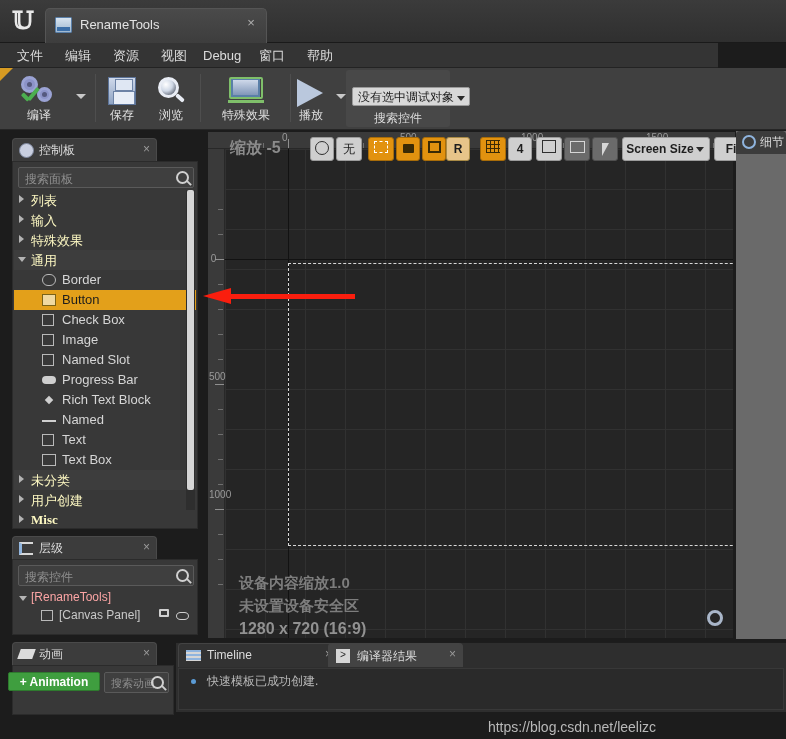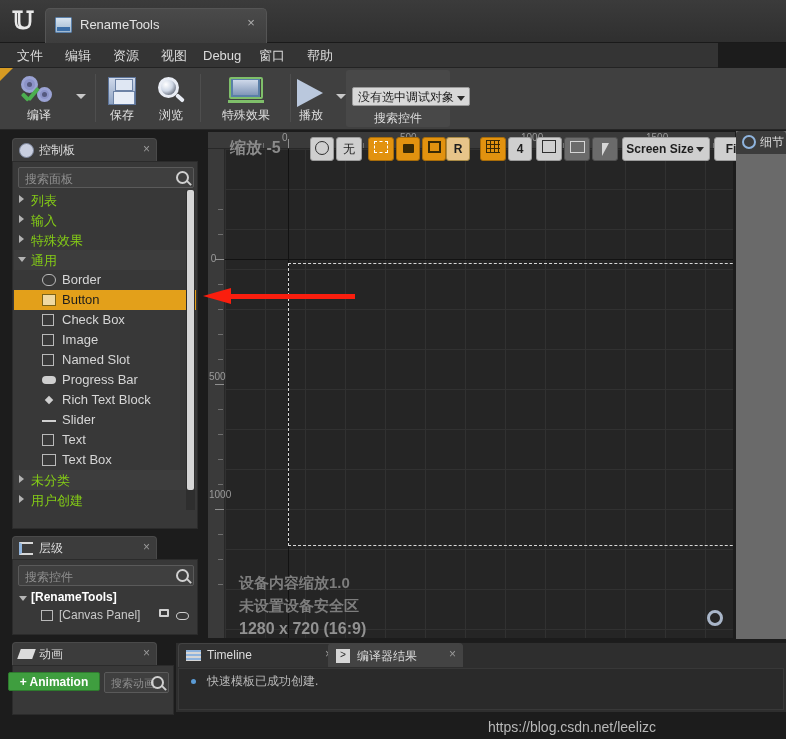--- a/index.html
+++ b/index.html
@@ -198,21 +198,21 @@
 
   
   .tree-row {
     position: absolute; left: 1px; right: 1px; height: 20px;
   }
   .tree-row .tw { position:absolute; left:5px; top:5px; width:0;height:0;
     border-top:4px solid transparent; border-bottom:4px solid transparent;
     border-left:5px solid #b4b4b4; }
   .tree-row .tw.open { border-left:4px solid transparent; border-right:4px solid transparent;
     border-top:5px solid #b4b4b4; border-bottom:none; left:4px; top:7px; }
-  .tree-row .cat { position:absolute; left:17px; top:2px; font-size:13px; color:#84cc16;font-family:Liberation Serif, serif; }
+  .tree-row .cat { position:absolute; left:17px; top:2px; font-size:13px; color:#fef9c3;font-family:Liberation Serif, serif; }
   .tree-row.catrow { background: #3d3d3d; }
   .leaf-row {
     position: absolute; left: 1px; right: 1px; height: 20px;
   }
   .leaf-row .lname { position:absolute; left:48px; top:2px; font-size:13px; color:#d6d6d6; }
   .leaf-row .licon { position:absolute; left:28px; top:4px; width:14px; height:12px; }
   .leaf-row.selected { background: #e3a01a; }
   .leaf-row.selected .lname { color: #1d1d1d; }
 
   
@@ -468,58 +468,62 @@
   <div class="leaf-row" style="top:208px;">
     <span class="licon" style="background:#cfcfcf;border-radius:6px;height:8px;top:6px;"></span>
     <span class="lname">Progress Bar</span>
   </div>
   <div class="leaf-row" style="top:228px;">
     <span class="licon" style="left:32px;top:7px;width:6px;height:6px;background:#cfcfcf;transform:rotate(45deg);"></span>
     <span class="lname">Rich Text Block</span>
   </div>
   <div class="leaf-row" style="top:248px;">
     <span class="licon" style="border-bottom:2px solid #cfcfcf;height:8px;"></span>
-    <span class="lname">Slider</span>
+    <span class="lname">Named</span>
   </div>
   <div class="leaf-row" style="top:268px;text-decoration:underline;">
     <span class="licon" style="border:1px solid #b9b9b9;width:12px;"></span>
     <span class="lname">Text</span>
   </div>
   <div class="leaf-row" style="top:288px;">
     <span class="licon" style="border:1px solid #b9b9b9;"></span>
     <span class="lname">Text Box</span>
   </div>
 
   <div class="tree-row catrow" style="top:308px;">
     <span class="tw"></span>
     <span class="cat">未分类</span>
   </div>
   <div class="tree-row" style="top:328px;">
     <span class="tw"></span>
     <span class="cat">用户创建</span>
+  </div>
+  <div class="tree-row" style="top:348px;">
+    <span class="tw"></span>
+    <span class="cat" style="font-weight:bold;">Misc</span>
   </div>
 
   <div class="scroll-track" style="right:2px; top:28px; width:9px; height:320px;">
     <div class="scroll-thumb" style="left:1px; top:0; width:7px; height:300px;"></div>
   </div>
 </div>
 
 <div class="panel-tab" style="left:12px; top:536px; width:145px;">
   <div style="position:absolute;left:6px;top:5px;width:14px;height:13px;border-left:3px solid #8fb4de;border-top:2px solid #d8d8d8;border-bottom:2px solid #d8d8d8;"></div>
   <div class="ptitle">层级</div>
   <div class="pclose">×</div>
 </div>
 <div class="panel-body" style="left:12px; top:559px; width:186px; height:76px;">
   <div class="search-box" style="left:5px; top:5px; width:176px;">
     <div class="ph">搜索控件</div>
     <div class="mag"></div>
   </div>
   <div style="position:absolute; left:4px; top:30px; height:17px;">
     <span class="tw open" style="position:absolute;left:2px;top:6px;width:0;height:0;border-left:4px solid transparent;border-right:4px solid transparent;border-top:5px solid #b4b4b4;"></span>
-    <span style="position:absolute;left:14px;top:0;font-size:12px;color:#ffffff;font-weight:bold;">[RenameTools]</span>
+    <span style="position:absolute;left:14px;top:0;font-size:12px;color:#fca5a5;font-weight:normal;">[RenameTools]</span>
   </div>
   <div style="position:absolute; left:4px; top:48px; right:4px; height:17px;">
     <span style="position:absolute;left:24px;top:2px;width:12px;height:11px;border:1px solid #b9b9b9;"></span>
     <span style="position:absolute;left:42px;top:0;font-size:12px;color:#c9c9c9;">[Canvas Panel]</span>
     <span style="position:absolute;right:24px;top:1px;width:10px;height:8px;border:2px solid #d0d0d0;border-radius:1px;"></span>
     <span style="position:absolute;right:4px;top:4px;width:13px;height:8px;border:1.5px solid #d0d0d0;border-radius:50%/70%;"></span>
   </div>
 </div>
 
 <div class="panel-tab" style="left:12px; top:642px; width:145px;">

